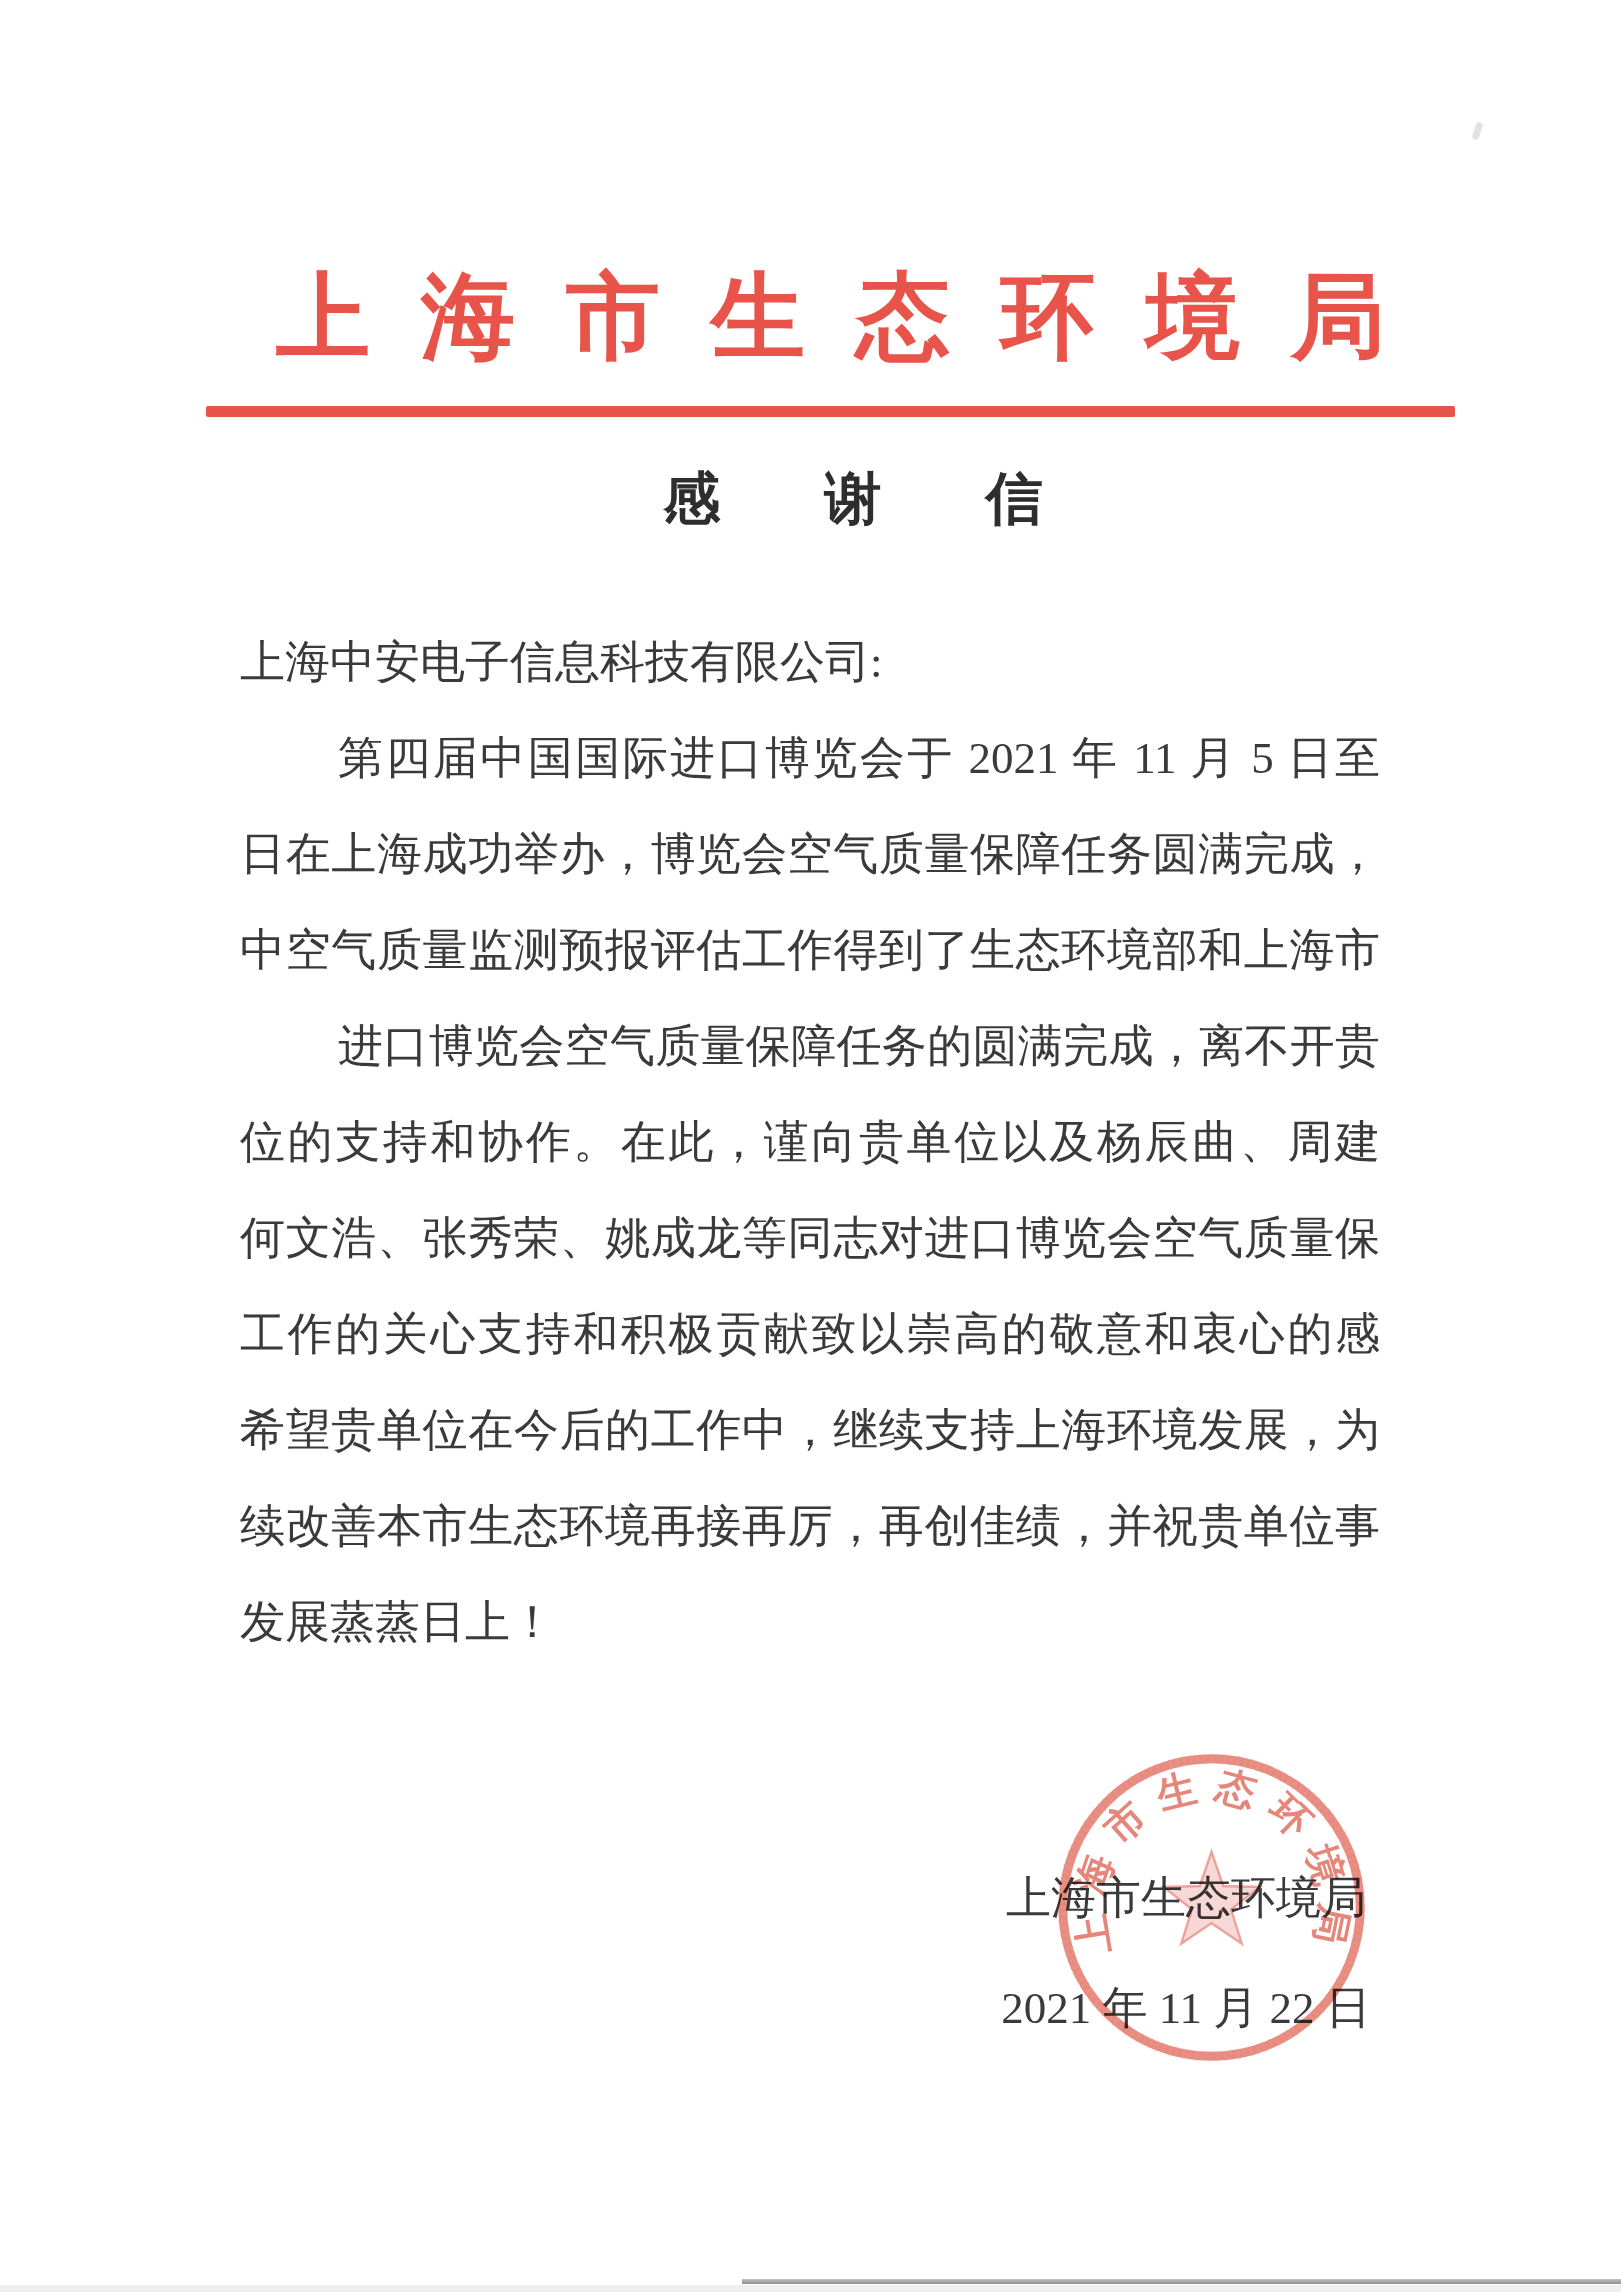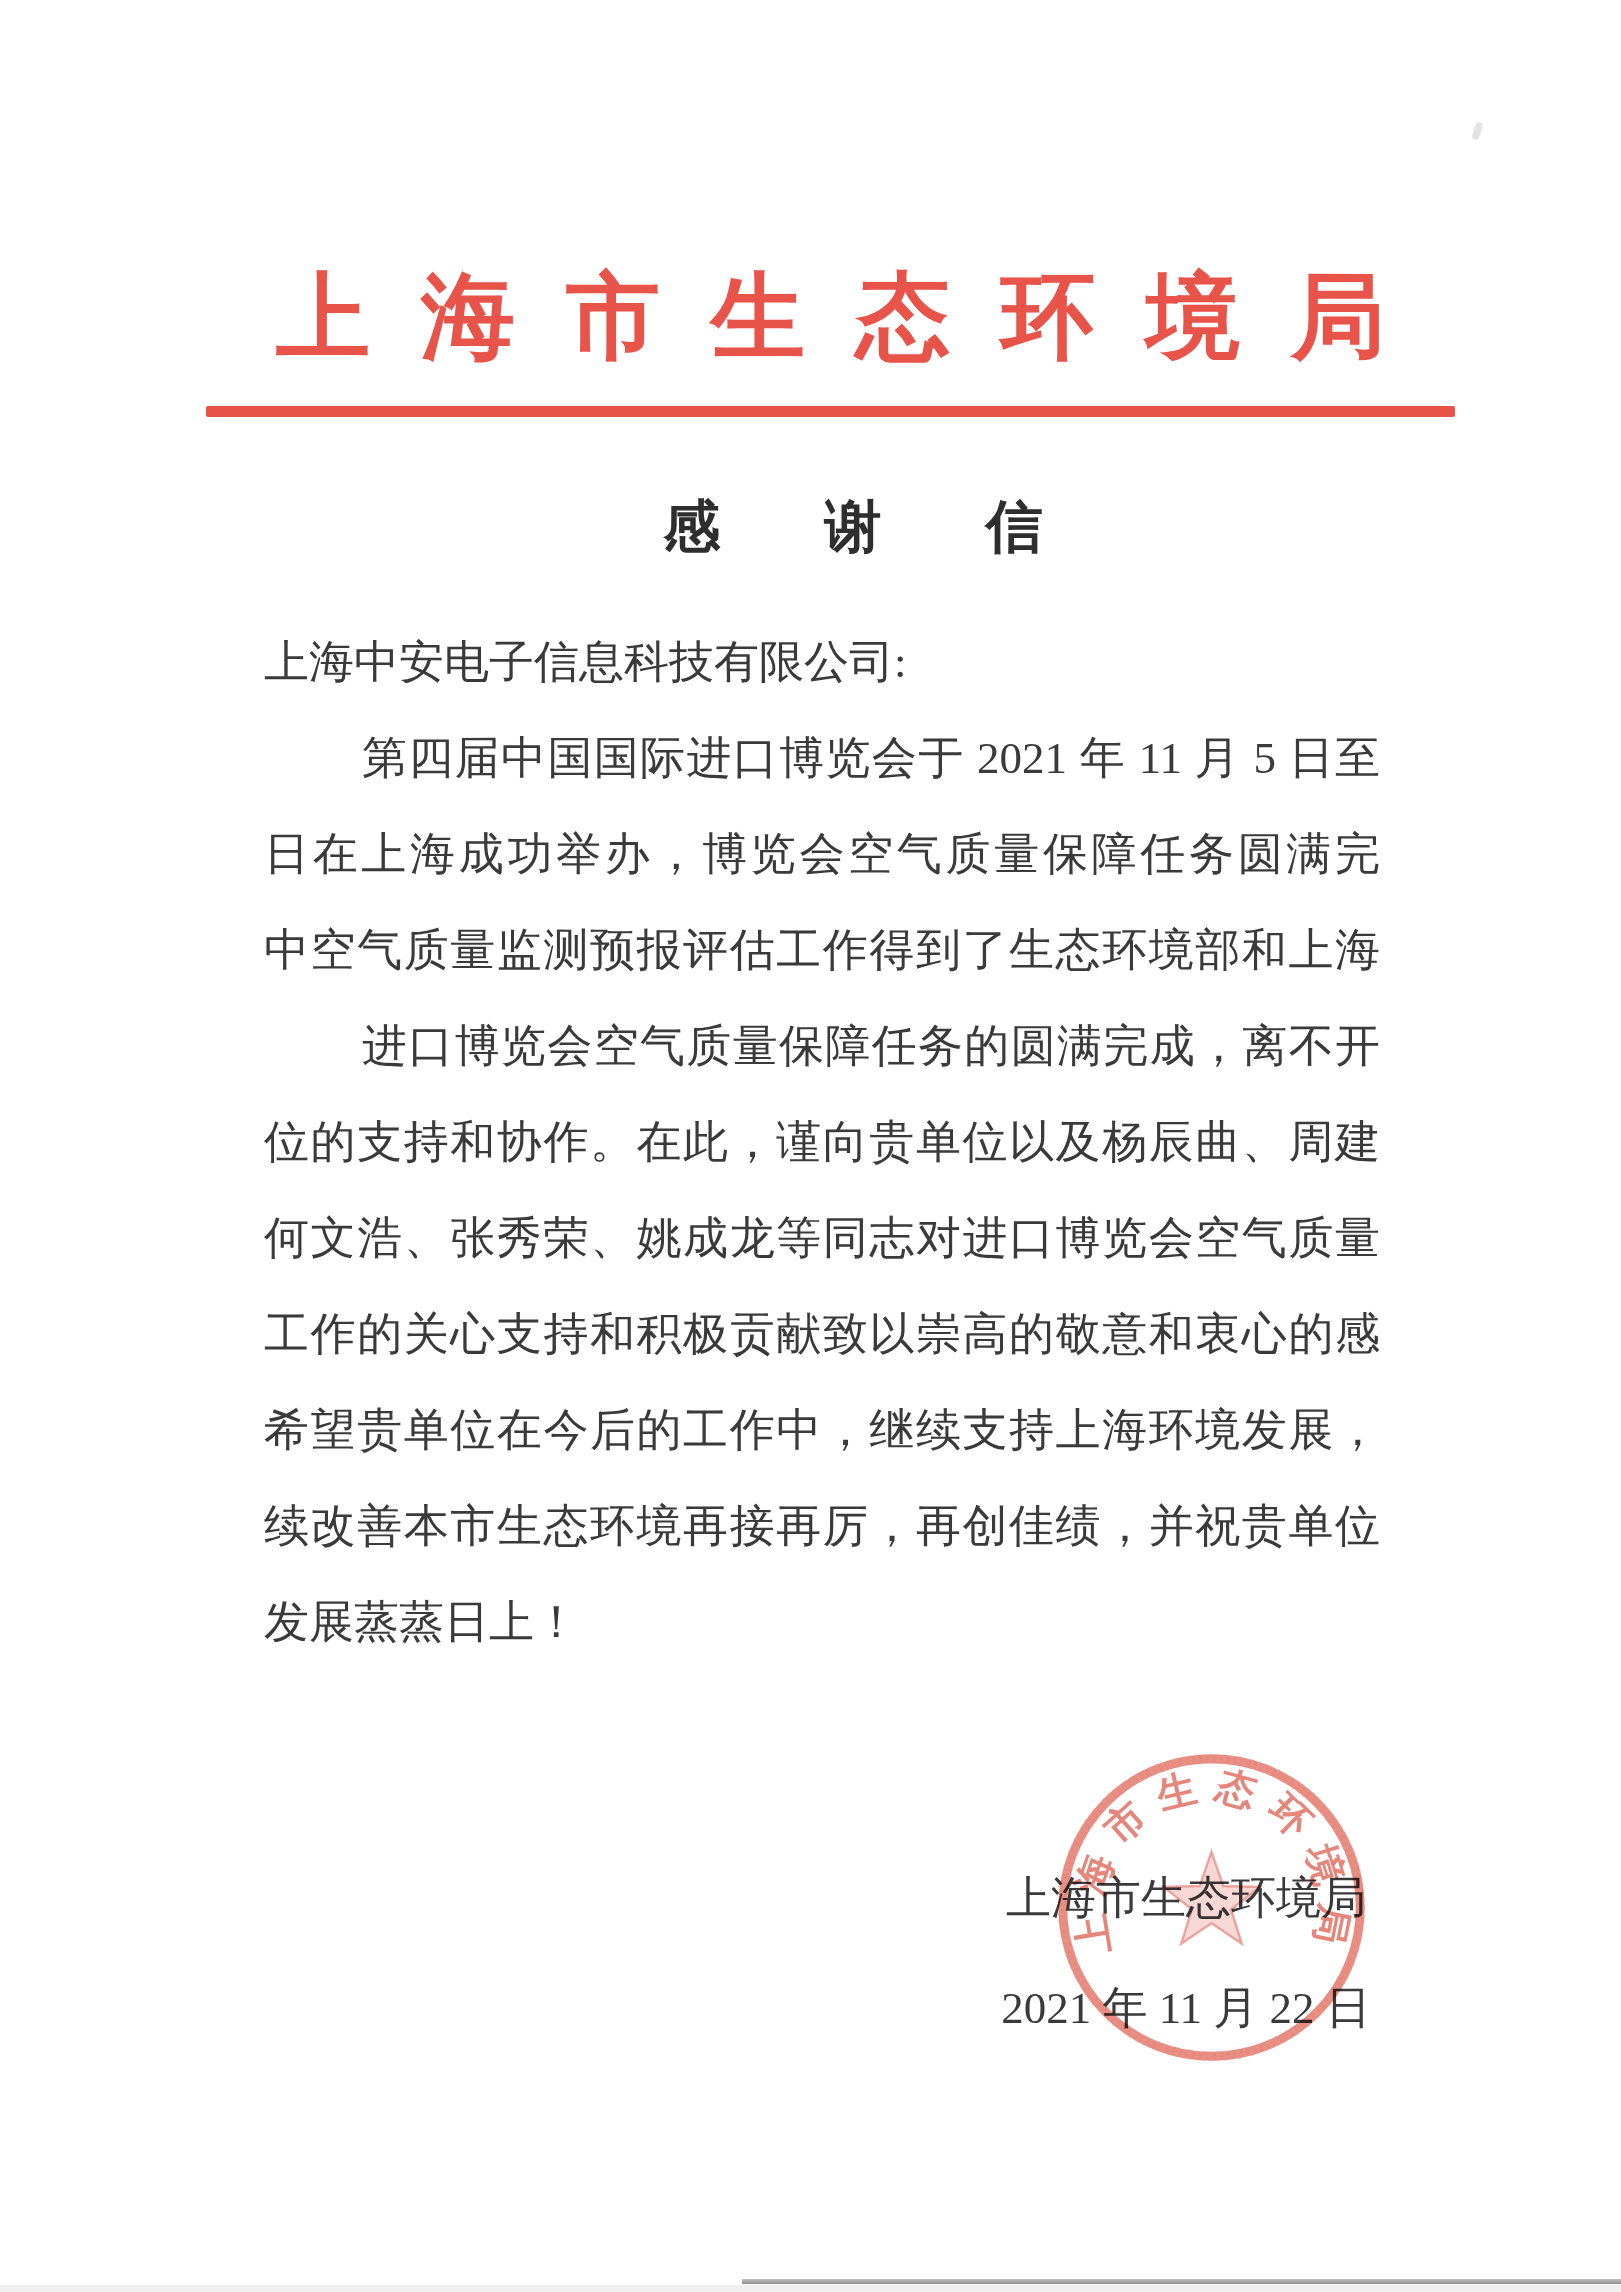--- a/index.html
+++ b/index.html
@@ -26,31 +26,29 @@
     position:absolute;left:206px;top:406px;width:1249px;height:10.8px;
     background:#e8544a;border-radius:2px;
   }
   
   .letter-title{
     position:absolute;left:206px;top:461px;width:1249px;
     text-align:center;
     font-size:57px;font-weight:700;color:#2e2e2e;
     letter-spacing:45px;padding-left:45px;
     white-space:nowrap;
-    margin-top:28px;
   }
   
   .body-block{
     position:absolute;left:240px;top:614px;width:1140px;
     font-size:45px;color:#3a3a3a;
   }
   .line{
     height:96px;line-height:96px;overflow:hidden;
     text-align:justify;
-    margin-left:24px;
   }
   .line.jl{text-align:justify;text-align-last:justify;}
   .line.indent{text-indent:98px;}
   
   .signature-block{
     position:absolute;left:985px;top:1874px;width:402px;
     text-align:center;color:#3a3a3a;
   }
   .signature-agency{font-size:45px;line-height:49px;white-space:nowrap;}
   .signature-date{font-size:45px;line-height:49px;margin-top:61px;white-space:nowrap;}

